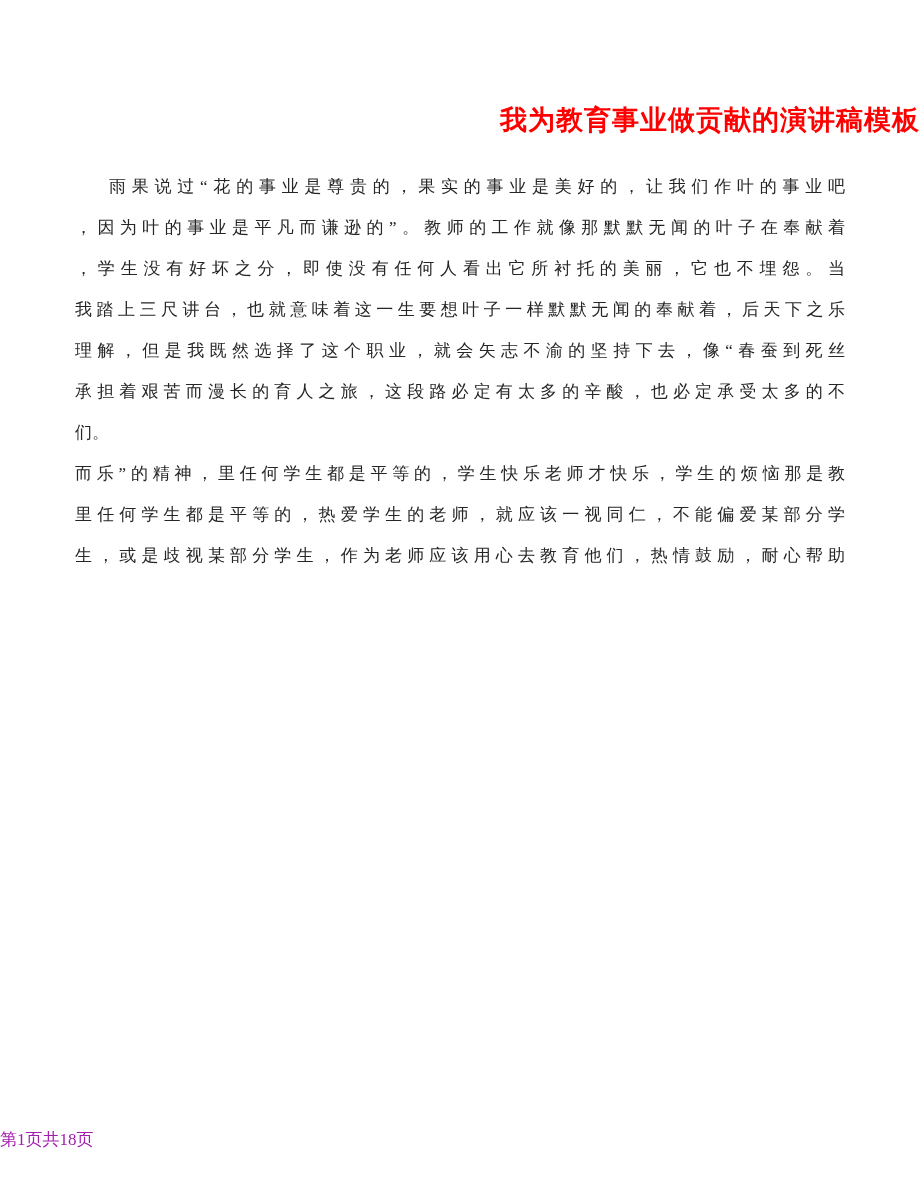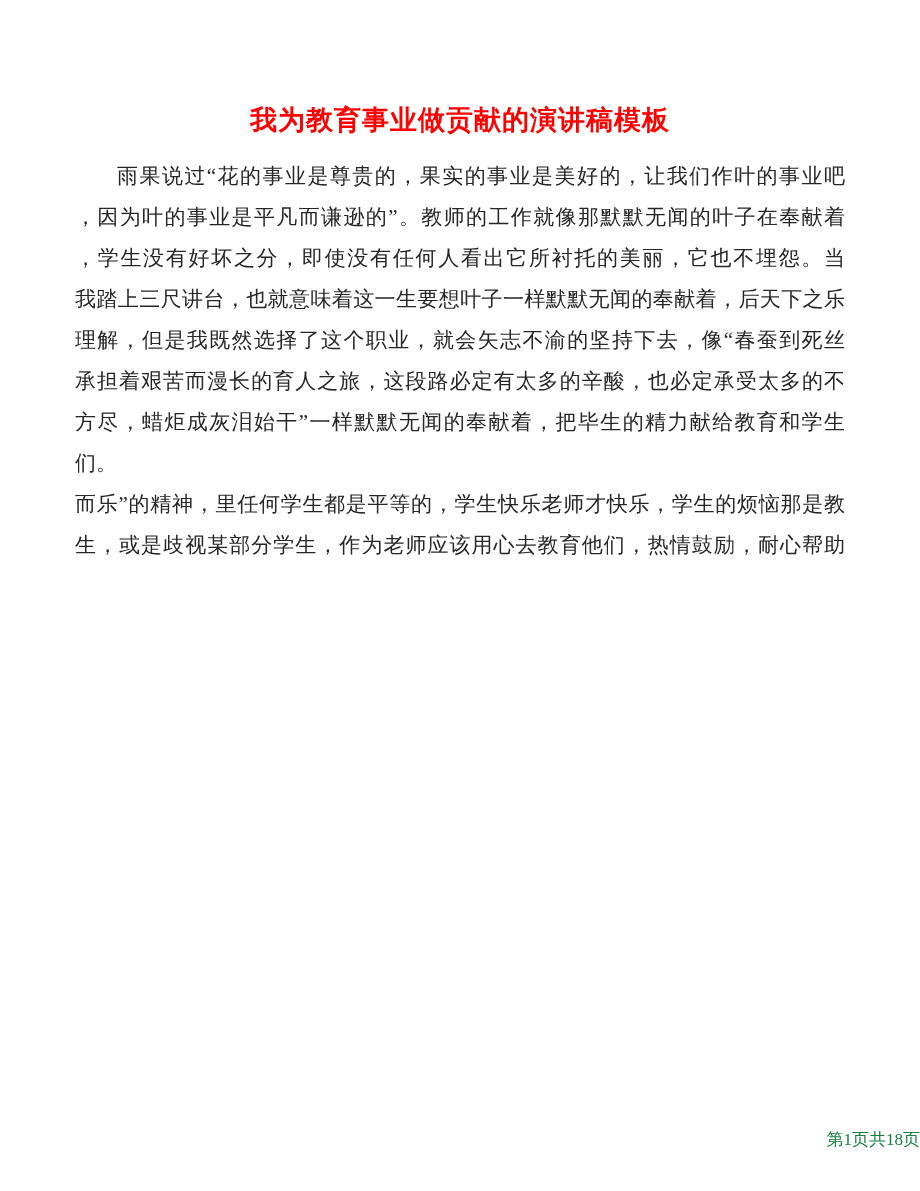--- a/index.html
+++ b/index.html
@@ -13,76 +13,75 @@
     overflow: hidden;
   }
   .page {
     width: 920px;
     height: 1191px;
     position: relative;
   }
   .doc-title {
     margin: 0;
     padding-top: 101px;
-    text-align: center;
+    text-align: right;
     font-size: 27px;
     line-height: 38px;
     font-weight: bold;
     color: #ff0000;
     letter-spacing: 1px;
   }
   .body-text {
-    margin: 17px 75px 0 75px;
-    font-size: 21px;
+    margin: 27px 75px 0 75px;
+    font-size: 17px;
     line-height: 41px;
   }
   .line {
     text-align: justify;
     text-align-last: justify;
     white-space: normal;
   }
   .line.first {
     text-indent: 2em;
   }
   .line.para-end {
     text-align-last: left;
   }
   .footer {
     position: absolute;
     left: 0;
     right: 0;
     bottom: 40px;
-    text-align: right;
+    text-align: left;
     font-size: 17px;
-    color: #15803d;
-    padding-left: 48px;
+    color: #a21caf;
   }
 </style>
 </head>
 <body>
 
 <div class="page">
 
   <h1 class="doc-title">我为教育事业做贡献的演讲稿模板</h1>
 
   <div class="body-text">
 
     <div>
       <div class="line first">雨果说过“花的事业是尊贵的，果实的事业是美好的，让我们作叶的事业吧</div>
       <div class="line">，因为叶的事业是平凡而谦逊的”。教师的工作就像那默默无闻的叶子在奉献着</div>
       <div class="line">，学生没有好坏之分，即使没有任何人看出它所衬托的美丽，它也不埋怨。当</div>
       <div class="line">我踏上三尺讲台，也就意味着这一生要想叶子一样默默无闻的奉献着，后天下之乐</div>
       <div class="line">理解，但是我既然选择了这个职业，就会矢志不渝的坚持下去，像“春蚕到死丝</div>
       <div class="line">承担着艰苦而漫长的育人之旅，这段路必定有太多的辛酸，也必定承受太多的不</div>
-      <div class="line">方尽，蜡炬成灰泪始干”一样默默无闻的奉献着，把毕生的精力献给教育和学生</div>
       <div class="line para-end">们。</div>
     </div>
 
     <div>
       <div class="line">而乐”的精神，里任何学生都是平等的，学生快乐老师才快乐，学生的烦恼那是教</div>
+      <div class="line">里任何学生都是平等的，热爱学生的老师，就应该一视同仁，不能偏爱某部分学</div>
       <div class="line">生，或是歧视某部分学生，作为老师应该用心去教育他们，热情鼓励，耐心帮助</div>
 
     </div>
 
   </div>
 
   <div class="footer">第1页共18页</div>
 
 </div>
 

